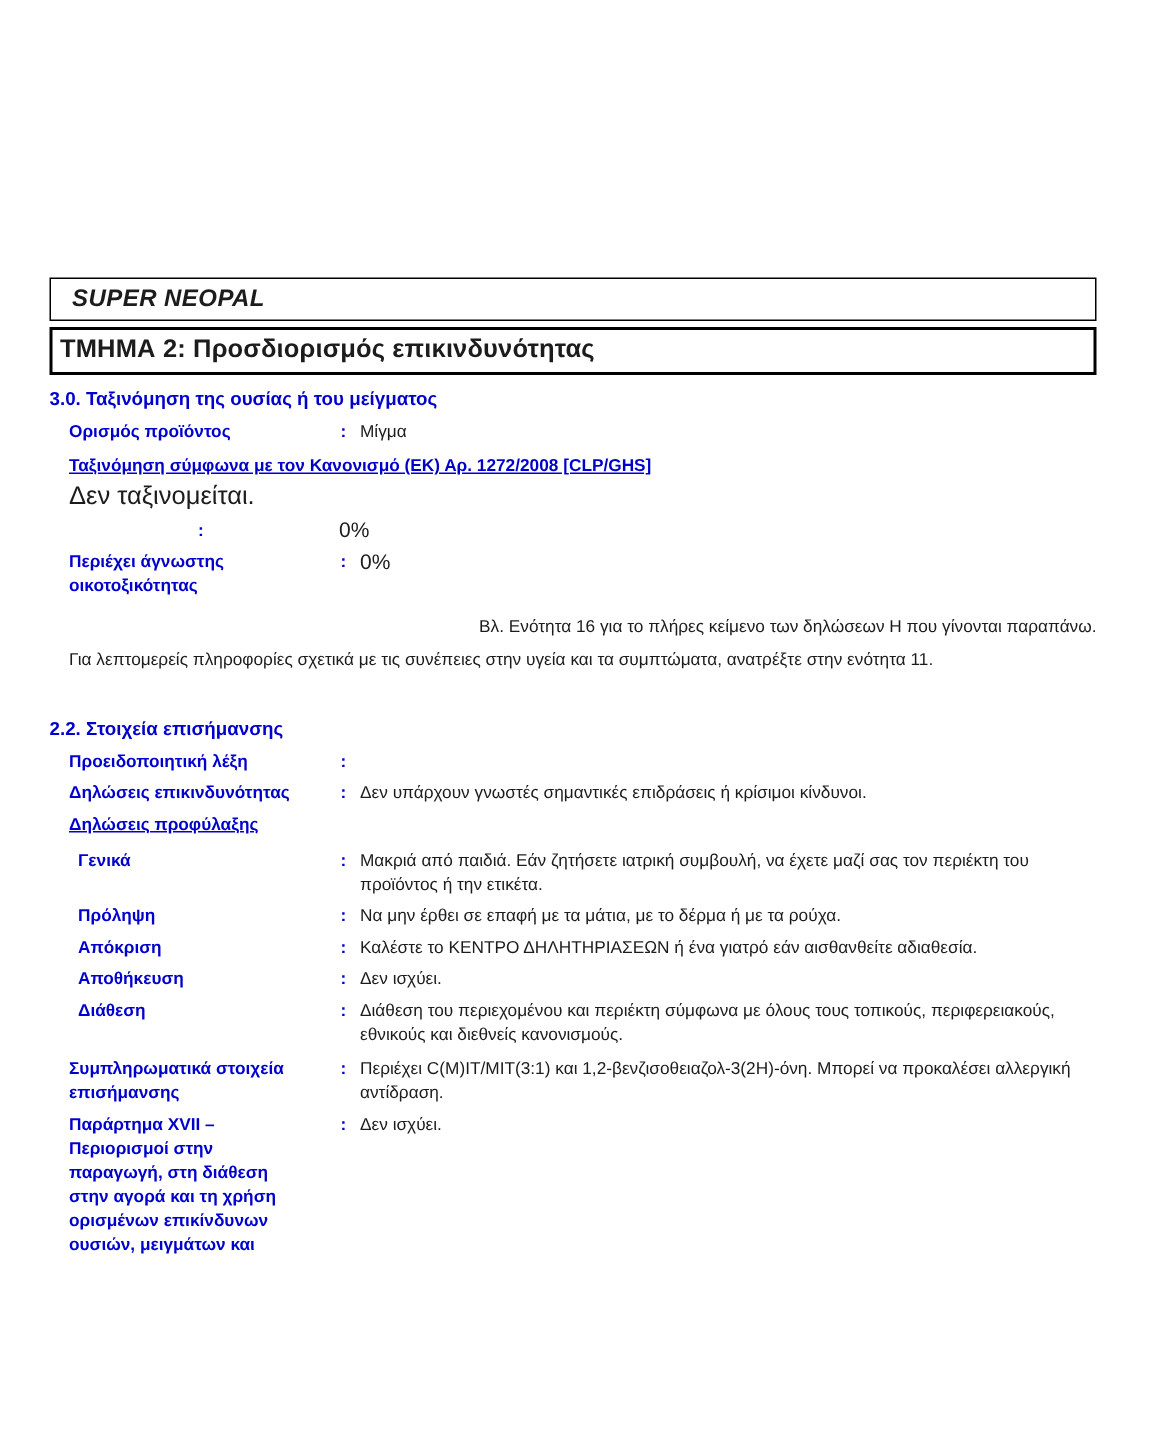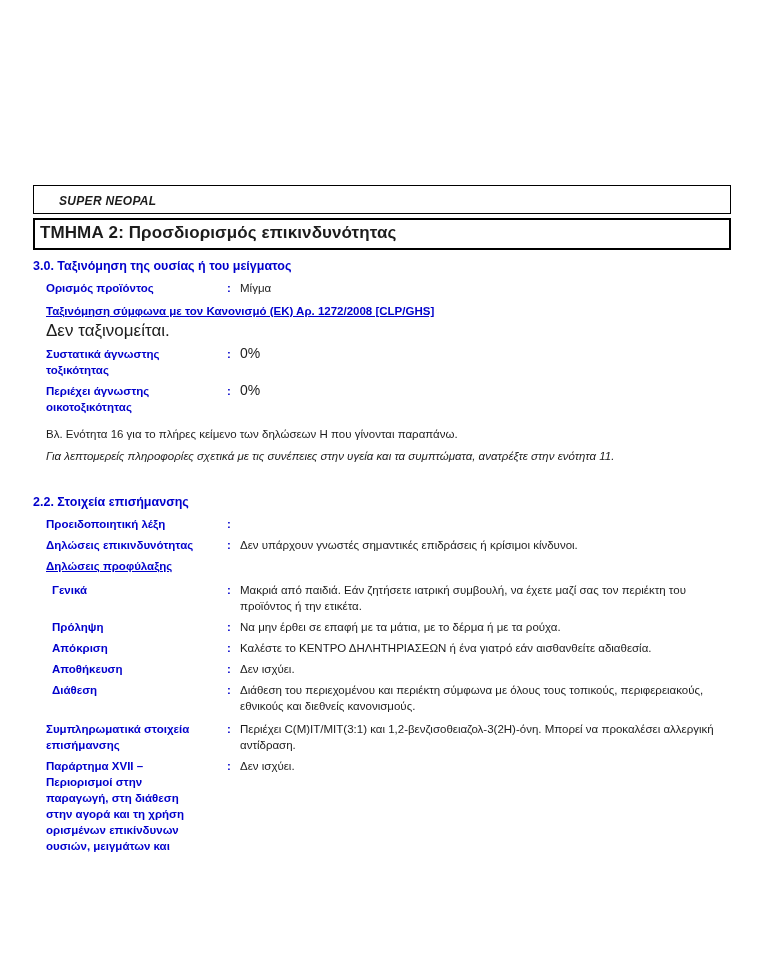--- a/index.html
+++ b/index.html
@@ -8,21 +8,21 @@
     background: #ffffff;
     font-family: "Liberation Sans", "DejaVu Sans", sans-serif;
     color: #1c1c1c;
     -webkit-font-smoothing: antialiased;
   }
   .page { position: relative; width: 784px; height: 968px; background: #ffffff; overflow: hidden; }
   .doc { position: absolute; left: 33px; top: 185px; width: 698px; }
 
   .box { border: 1px solid #000000; background: #ffffff; }
   .product-box { padding: 5px 8px 4px 14px; }
-  .product-name { font-size: 12px; font-weight: bold; font-style: italic; letter-spacing: 0.3px; margin-left: 11px; }
+  .product-name { font-size: 16px; font-weight: bold; font-style: italic; letter-spacing: 0.3px; }
   .section-box { border-width: 2px; margin-top: 4px; padding: 3px 8px 5px 5px; }
   .section-title { font-size: 17px; font-weight: bold; letter-spacing: 0.1px; }
 
   .subhead {
     color: #0000cc; font-weight: bold; font-size: 12.5px;
     margin: 9px 0 7px 0;
   }
   .subhead-2 { margin-top: 31px; }
 
   .row { display: grid; grid-template-columns: 176px 14px 1fr; padding-left: 13px; margin-bottom: 5px; }
@@ -33,22 +33,22 @@
   .row .value.big { font-size: 14px; line-height: 15px; }
   .row.gap-top { margin-top: 7px; }
   .narrow { display: block; max-width: 152px; }
 
   .link-line {
     padding-left: 13px; margin: 7px 0 4px 0;
     color: #0000cc; font-weight: bold; font-size: 11.5px; text-decoration: underline; line-height: 16px;
   }
   .plain-line { padding-left: 13px; font-size: 17px; line-height: 16px; margin-bottom: 6px; color: #1c1c1c; }
   .note { padding-left: 13px; font-size: 11.5px; line-height: 16px; color: #1c1c1c; }
-  .note-first { margin-top: 11px; }
-  .note + .note { margin-top: 6px; font-style: italic; }
+  .note-first { margin-top: 11px; text-align: right; }
+  .note + .note { margin-top: 6px; }
   .pre-underlined {
     padding-left: 13px; margin: 3px 0 8px 0;
     color: #0000cc; font-weight: bold; font-size: 11.5px; text-decoration: underline; line-height: 16px;
   }
 </style>
 </head>
 <body>
 
 <div class="page">
   <div class="doc">
@@ -67,21 +67,20 @@
       <div class="label">Ορισμός προϊόντος</div>
       <div class="colon">:</div>
       <div class="value">Μίγμα</div>
     </div>
 
     <div class="link-line">Ταξινόμηση σύμφωνα με τον Κανονισμό (ΕΚ) Αρ. 1272/2008 [CLP/GHS]</div>
 
     <div class="plain-line">Δεν ταξινομείται.</div>
 
     <div class="row gap-top">
-      <div class="label">Συστατικά άγνωστης τοξικότητας</div>
       <div class="colon">:</div>
       <div class="value big">0%</div>
     </div>
 
     <div class="row">
       <div class="label">Περιέχει άγνωστης οικοτοξικότητας</div>
       <div class="colon">:</div>
       <div class="value big">0%</div>
     </div>
 

